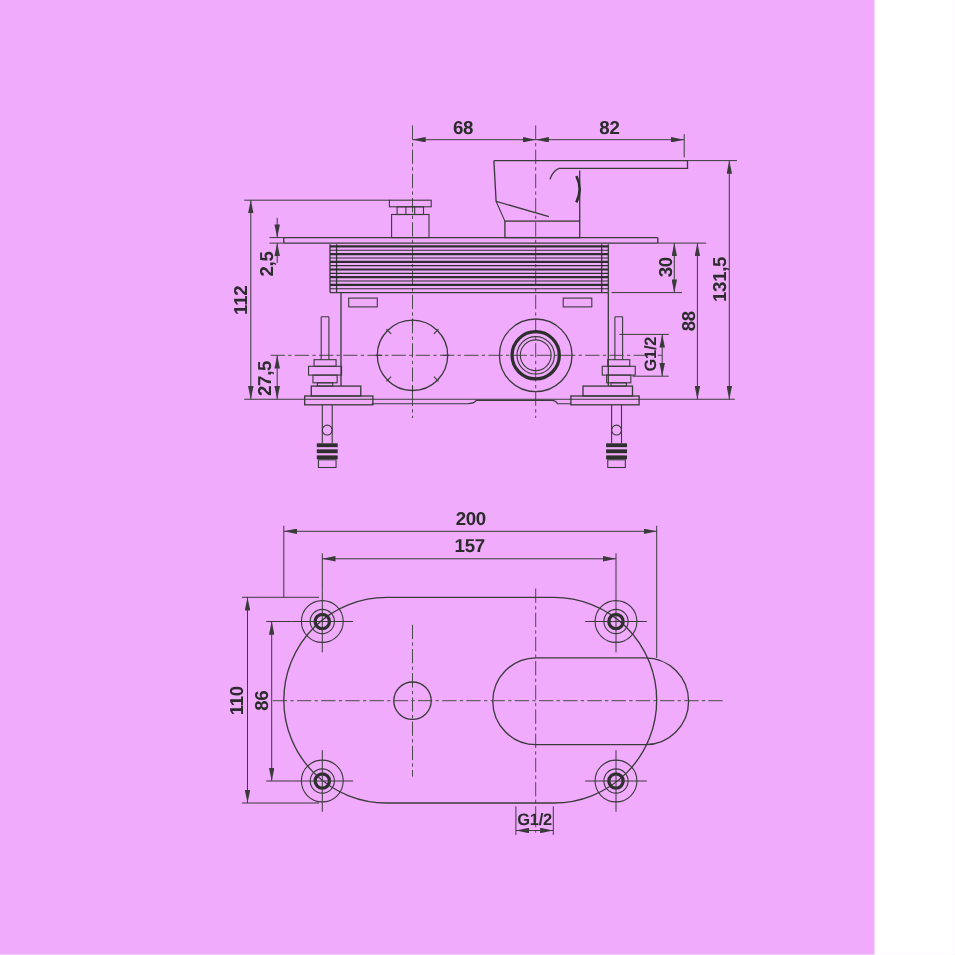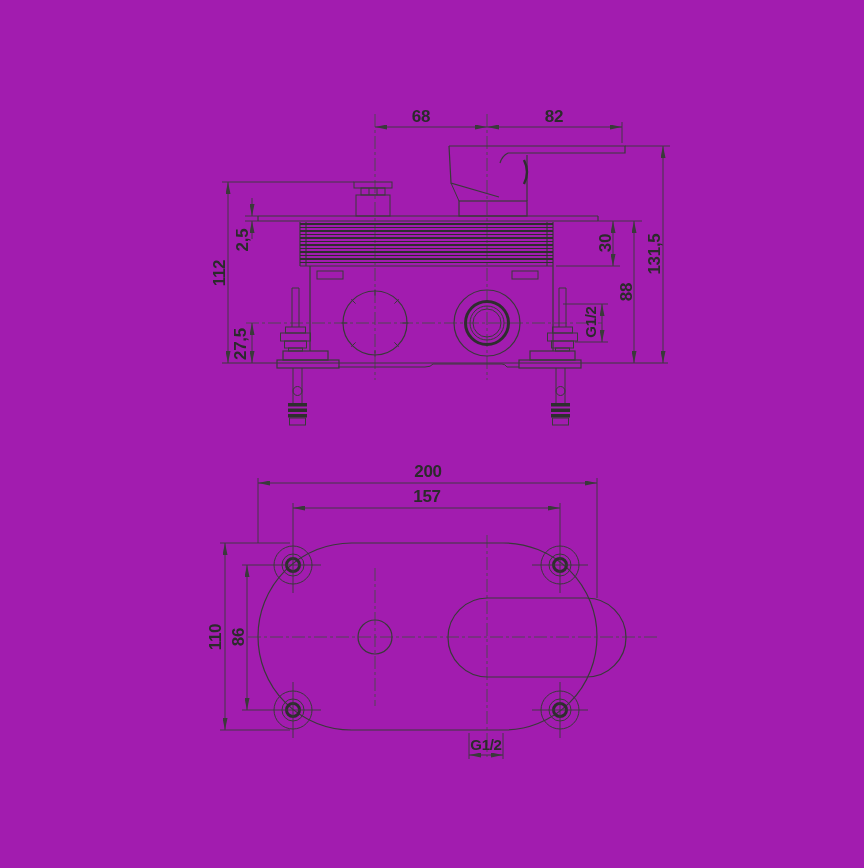--- a/index.html
+++ b/index.html
@@ -1,16 +1,16 @@
 <!DOCTYPE html>
 <html><head>
 <meta charset="utf-8">
 <style>
   html,body{margin:0;padding:0;background:#ffffff;}
-  .stage{width:864px;height:868px;background:#a21caf;position:relative;font-family:"Liberation Sans",sans-serif;}
+  .stage{width:795px;height:868px;background:#f0abfc;position:relative;font-family:"Liberation Sans",sans-serif;}
   svg{display:block;}
   .ln{stroke:#3a3a3a;stroke-width:1.2;fill:none;}
   .ln1{stroke:#3a3a3a;stroke-width:1;fill:none;}
   .rib1{stroke:#2e2e2e;stroke-width:2;fill:none;}
   .rib2{stroke:#2e2e2e;stroke-width:1;fill:none;}
   .thick{stroke:#2e2e2e;stroke-width:3;fill:none;}
   .thick2{stroke:#2e2e2e;stroke-width:2.4;fill:none;}
   .cl{stroke:#4a4a4a;stroke-width:0.9;fill:none;stroke-dasharray:13 3 3 3;}
   .dim{stroke:#3a3a3a;stroke-width:0.9;fill:none;}
   .ext{stroke:#3a3a3a;stroke-width:0.9;fill:none;}

